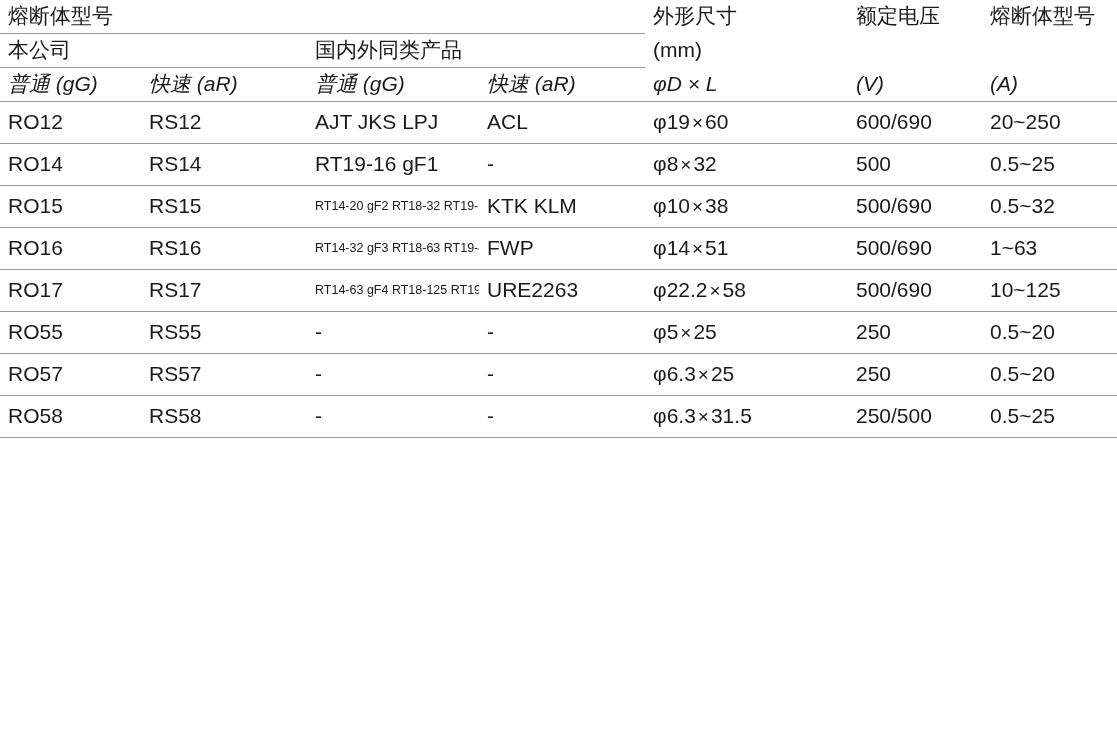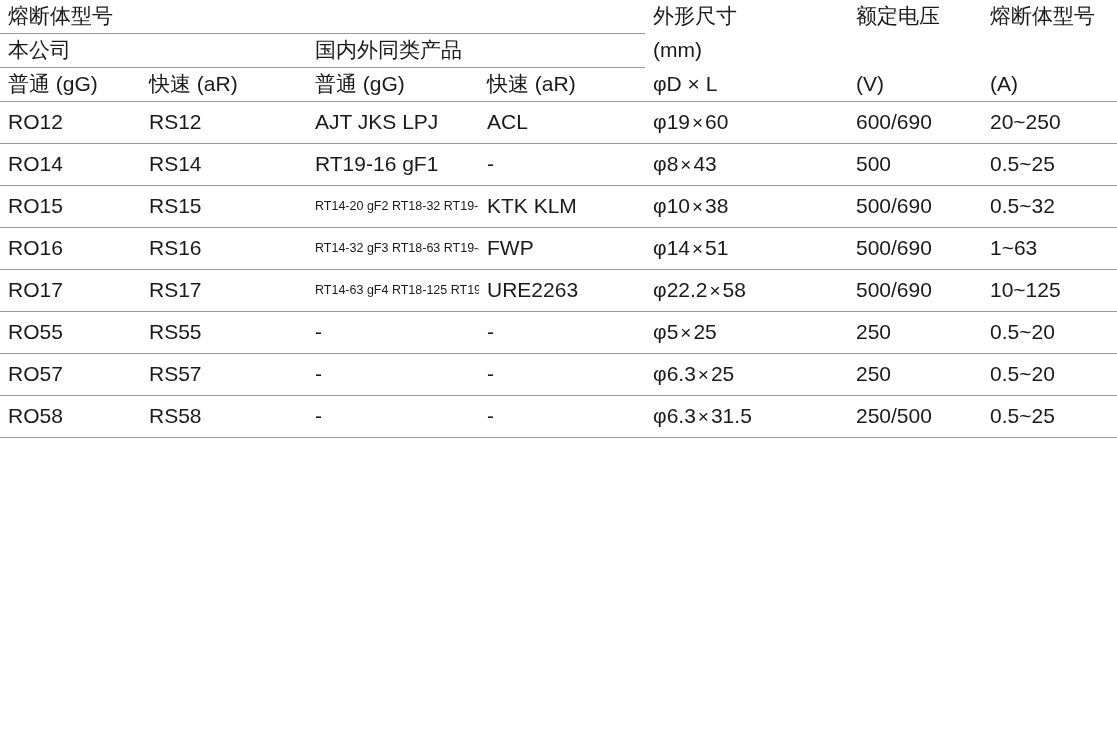--- a/index.html
+++ b/index.html
@@ -38,20 +38,21 @@
     border-bottom: 1px solid #9a9a9a;
   }
   .hdr-main {
     height: 32px;
   }
   .hdr-sub {
     height: 32px;
   }
   .hdr-unit {
     height: 34px;
+    font-style: italic;
   }
   .col-a { width: 141px; }
   .col-b { width: 166px; }
   .col-c { width: 172px; }
   .col-d { width: 166px; }
   .col-e { width: 203px; }
   .col-f { width: 134px; }
   .col-g { width: 135px; }
 
   .noline { border-bottom: none !important; }
@@ -120,21 +121,21 @@
       <td><span class="phi">φ</span><span>19</span><span class="mult">×</span><span>60</span></td>
       <td>600/690</td>
       <td>20~250</td>
     </tr>
 
     <tr class="data-row">
       <td>RO14</td>
       <td>RS14</td>
       <td>RT19-16 gF1</td>
       <td class="dash">-</td>
-      <td><span class="phi">φ</span><span>8</span><span class="mult">×</span><span>43</span></td>
+      <td><span class="phi">φ</span><span>8</span><span class="mult">×</span><span>32</span></td>
       <td>500</td>
       <td>0.5~25</td>
     </tr>
 
     <tr class="data-row">
       <td>RO15</td>
       <td>RS15</td>
       <td class="small-multi">RT14-20 gF2
 RT18-32 RT19-25</td>
       <td>KTK KLM</td>

